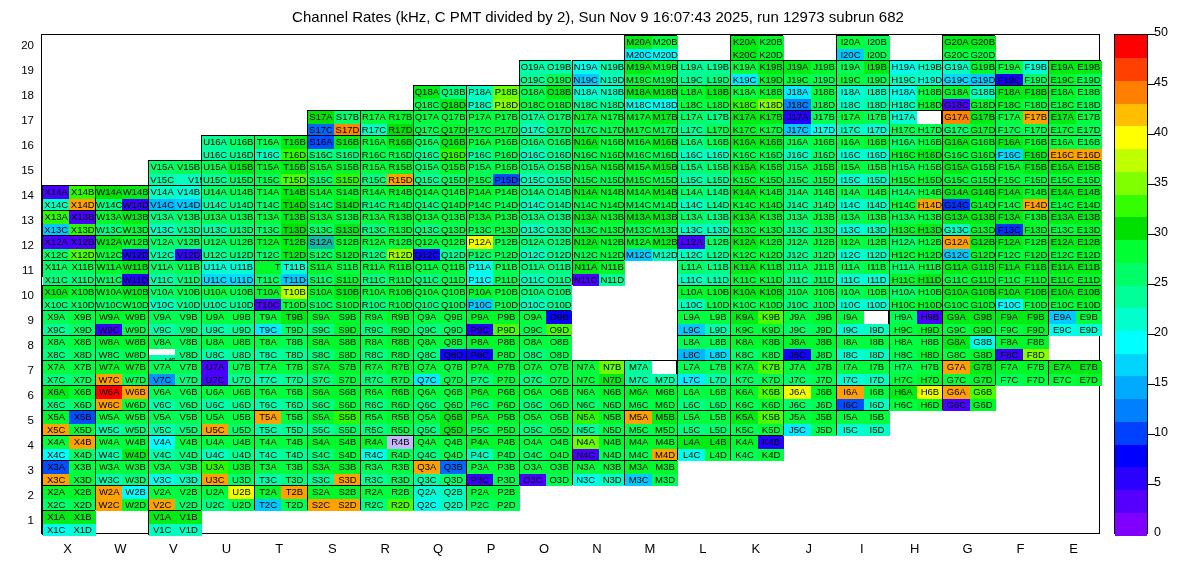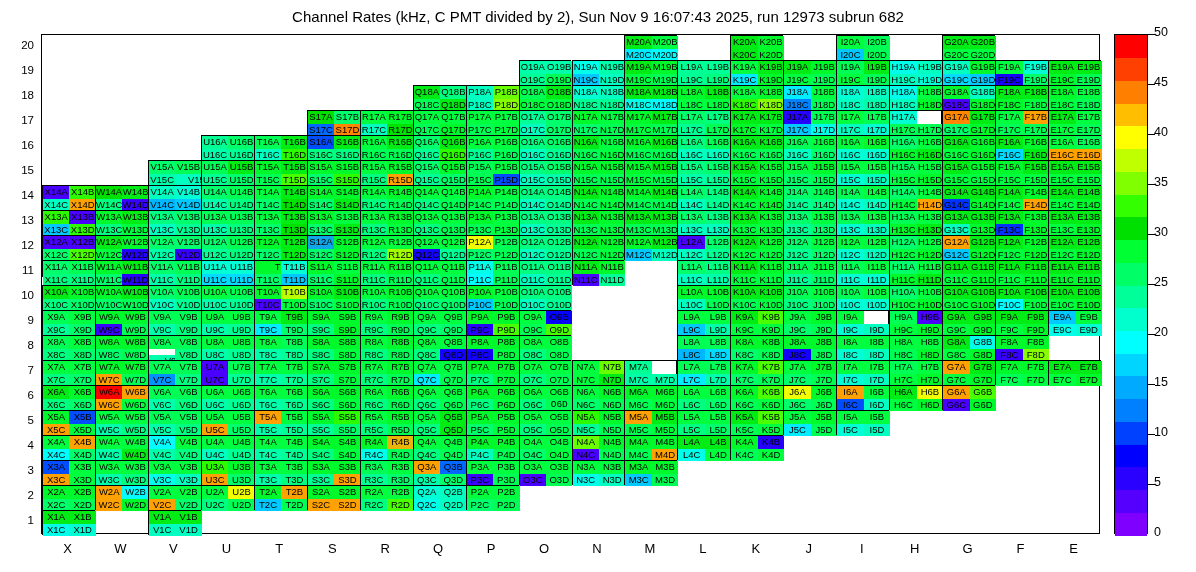--- a/index.html
+++ b/index.html
@@ -785,21 +785,21 @@
         <div class="quad" style="left: 0px; top: 12.5px; width: 26.475px; height: 12.5px; background: rgb(0, 255, 149); color: rgb(0, 0, 0);">U12C</div>
         <div class="quad" style="left: 26.475px; top: 12.5px; width: 26.475px; height: 12.5px; background: rgb(0, 255, 128); color: rgb(0, 0, 0);">U12D</div>
       </div>
       <div class="cell" style="left: 211.8px; top: 200px; width: 52.95px; height: 25px;">
         <div class="quad" style="left: 0px; top: 0px; width: 26.475px; height: 12.5px; background: rgb(0, 249, 42); color: rgb(0, 0, 0);">T12A</div>
         <div class="quad" style="left: 26.475px; top: 0px; width: 26.475px; height: 12.5px; background: rgb(0, 236, 20); color: rgb(0, 0, 0);">T12B</div>
         <div class="quad" style="left: 0px; top: 12.5px; width: 26.475px; height: 12.5px; background: rgb(0, 255, 106); color: rgb(0, 0, 0);">T12C</div>
         <div class="quad" style="left: 26.475px; top: 12.5px; width: 26.475px; height: 12.5px; background: rgb(0, 236, 20); color: rgb(0, 0, 0);">T12D</div>
       </div>
       <div class="cell" style="left: 264.75px; top: 200px; width: 52.95px; height: 25px;">
-        <div class="quad" style="left: 0px; top: 0px; width: 26.475px; height: 16px; background: #0ea5e9; color: rgb(0, 0, 0);">S12A</div>
+        <div class="quad" style="left: 0px; top: 0px; width: 26.475px; height: 16px; background: #14b8a6; color: rgb(0, 0, 0);">S12A</div>
         <div class="quad" style="left: 26.475px; top: 0px; width: 26.475px; height: 12.5px; background: rgb(0, 249, 42); color: rgb(0, 0, 0);">S12B</div>
         <div class="quad" style="left: 0px; top: 12.5px; width: 26.475px; height: 12.5px; background: rgb(0, 255, 106); color: rgb(0, 0, 0);">S12C</div>
         <div class="quad" style="left: 26.475px; top: 12.5px; width: 26.475px; height: 12.5px; background: rgb(0, 249, 42); color: rgb(0, 0, 0);">S12D</div>
       </div>
       <div class="cell" style="left: 317.7px; top: 200px; width: 52.95px; height: 25px;">
         <div class="quad" style="left: 0px; top: 0px; width: 26.475px; height: 12.5px; background: rgb(0, 255, 63); color: rgb(0, 0, 0);">R12A</div>
         <div class="quad" style="left: 26.475px; top: 0px; width: 26.475px; height: 12.5px; background: rgb(0, 255, 63); color: rgb(0, 0, 0);">R12B</div>
         <div class="quad" style="left: 0px; top: 12.5px; width: 26.475px; height: 12.5px; background: rgb(0, 255, 128); color: rgb(0, 0, 0);">R12C</div>
         <div class="quad" style="left: 26.475px; top: 12.5px; width: 26.475px; height: 12.5px; background: rgb(162, 255, 0); color: rgb(0, 0, 0);">R12D</div>
       </div>
@@ -1484,21 +1484,21 @@
       <div class="cell" style="left: 423.6px; top: 350px; width: 52.95px; height: 25px;">
         <div class="quad" style="left: 0px; top: 0px; width: 26.475px; height: 12.5px; background: rgb(0, 249, 42); color: rgb(0, 0, 0);">P6A</div>
         <div class="quad" style="left: 26.475px; top: 0px; width: 26.475px; height: 12.5px; background: rgb(0, 249, 42); color: rgb(0, 0, 0);">P6B</div>
         <div class="quad" style="left: 0px; top: 12.5px; width: 26.475px; height: 12.5px; background: rgb(0, 255, 128); color: rgb(0, 0, 0);">P6C</div>
         <div class="quad" style="left: 26.475px; top: 12.5px; width: 26.475px; height: 12.5px; background: rgb(0, 255, 63); color: rgb(0, 0, 0);">P6D</div>
       </div>
       <div class="cell" style="left: 476.55px; top: 350px; width: 52.95px; height: 25px;">
         <div class="quad" style="left: 0px; top: 0px; width: 26.475px; height: 12.5px; background: rgb(0, 255, 63); color: rgb(0, 0, 0);">O6A</div>
         <div class="quad" style="left: 26.475px; top: 0px; width: 26.475px; height: 12.5px; background: rgb(0, 255, 63); color: rgb(0, 0, 0);">O6B</div>
         <div class="quad" style="left: 0px; top: 12.5px; width: 26.475px; height: 12.5px; background: rgb(0, 255, 128); color: rgb(0, 0, 0);">O6C</div>
-        <div class="quad" style="left: 26.475px; top: 12.5px; width: 26.475px; height: 12.5px; background: rgb(0, 255, 85); color: rgb(0, 0, 0); font-family: Liberation Mono, monospace;">O6D</div>
+        <div class="quad" style="left: 26.475px; top: 12.5px; width: 26.475px; height: 12.5px; background: rgb(0, 255, 85); color: rgb(0, 0, 0);">O6D</div>
       </div>
       <div class="cell" style="left: 529.5px; top: 350px; width: 52.95px; height: 25px;">
         <div class="quad" style="left: 0px; top: 0px; width: 26.475px; height: 12.5px; background: rgb(0, 255, 63); color: rgb(0, 0, 0);">N6A</div>
         <div class="quad" style="left: 26.475px; top: 0px; width: 26.475px; height: 12.5px; background: rgb(0, 249, 42); color: rgb(0, 0, 0);">N6B</div>
         <div class="quad" style="left: 0px; top: 12.5px; width: 26.475px; height: 12.5px; background: rgb(0, 255, 106); color: rgb(0, 0, 0);">N6C</div>
         <div class="quad" style="left: 26.475px; top: 12.5px; width: 26.475px; height: 12.5px; background: rgb(0, 255, 85); color: rgb(0, 0, 0);">N6D</div>
       </div>
       <div class="cell" style="left: 582.45px; top: 350px; width: 52.95px; height: 25px;">
         <div class="quad" style="left: 0px; top: 0px; width: 26.475px; height: 12.5px; background: rgb(0, 249, 42); color: rgb(0, 0, 0);">M6A</div>
         <div class="quad" style="left: 26.475px; top: 0px; width: 26.475px; height: 12.5px; background: rgb(0, 249, 42); color: rgb(0, 0, 0);">M6B</div>
@@ -1668,21 +1668,21 @@
         <div class="quad" style="left: 26.475px; top: 12.5px; width: 26.475px; height: 12.5px; background: rgb(0, 255, 149); color: rgb(0, 0, 0);">T4D</div>
       </div>
       <div class="cell" style="left: 264.75px; top: 400px; width: 52.95px; height: 25px;">
         <div class="quad" style="left: 0px; top: 0px; width: 26.475px; height: 12.5px; background: rgb(0, 249, 42); color: rgb(0, 0, 0);">S4A</div>
         <div class="quad" style="left: 26.475px; top: 0px; width: 26.475px; height: 12.5px; background: rgb(0, 249, 42); color: rgb(0, 0, 0);">S4B</div>
         <div class="quad" style="left: 0px; top: 12.5px; width: 26.475px; height: 12.5px; background: rgb(0, 255, 128); color: rgb(0, 0, 0);">S4C</div>
         <div class="quad" style="left: 26.475px; top: 12.5px; width: 26.475px; height: 12.5px; background: rgb(0, 255, 63); color: rgb(0, 0, 0);">S4D</div>
       </div>
       <div class="cell" style="left: 317.7px; top: 400px; width: 52.95px; height: 25px;">
         <div class="quad" style="left: 0px; top: 0px; width: 26.475px; height: 12.5px; background: rgb(0, 249, 42); color: rgb(0, 0, 0);">R4A</div>
-        <div class="quad" style="left: 26.475px; top: 0px; width: 26.475px; height: 16px; background: #eab308; color: rgb(0, 0, 0);">R4B</div>
+        <div class="quad" style="left: 26.475px; top: 0px; width: 26.475px; height: 16px; background: #c4b5fd; color: rgb(0, 0, 0);">R4B</div>
         <div class="quad" style="left: 0px; top: 12.5px; width: 26.475px; height: 12.5px; background: rgb(0, 255, 235); color: rgb(0, 0, 0);">R4C</div>
         <div class="quad" style="left: 26.475px; top: 12.5px; width: 26.475px; height: 12.5px; background: rgb(0, 255, 85); color: rgb(0, 0, 0);">R4D</div>
       </div>
       <div class="cell" style="left: 370.65px; top: 400px; width: 52.95px; height: 25px;">
         <div class="quad" style="left: 0px; top: 0px; width: 26.475px; height: 12.5px; background: rgb(0, 255, 63); color: rgb(0, 0, 0);">Q4A</div>
         <div class="quad" style="left: 26.475px; top: 0px; width: 26.475px; height: 12.5px; background: rgb(0, 255, 63); color: rgb(0, 0, 0);">Q4B</div>
         <div class="quad" style="left: 0px; top: 12.5px; width: 26.475px; height: 12.5px; background: rgb(0, 255, 128); color: rgb(0, 0, 0);">Q4C</div>
         <div class="quad" style="left: 26.475px; top: 12.5px; width: 26.475px; height: 12.5px; background: rgb(0, 255, 85); color: rgb(0, 0, 0);">Q4D</div>
       </div>
       <div class="cell" style="left: 423.6px; top: 400px; width: 52.95px; height: 25px;">

